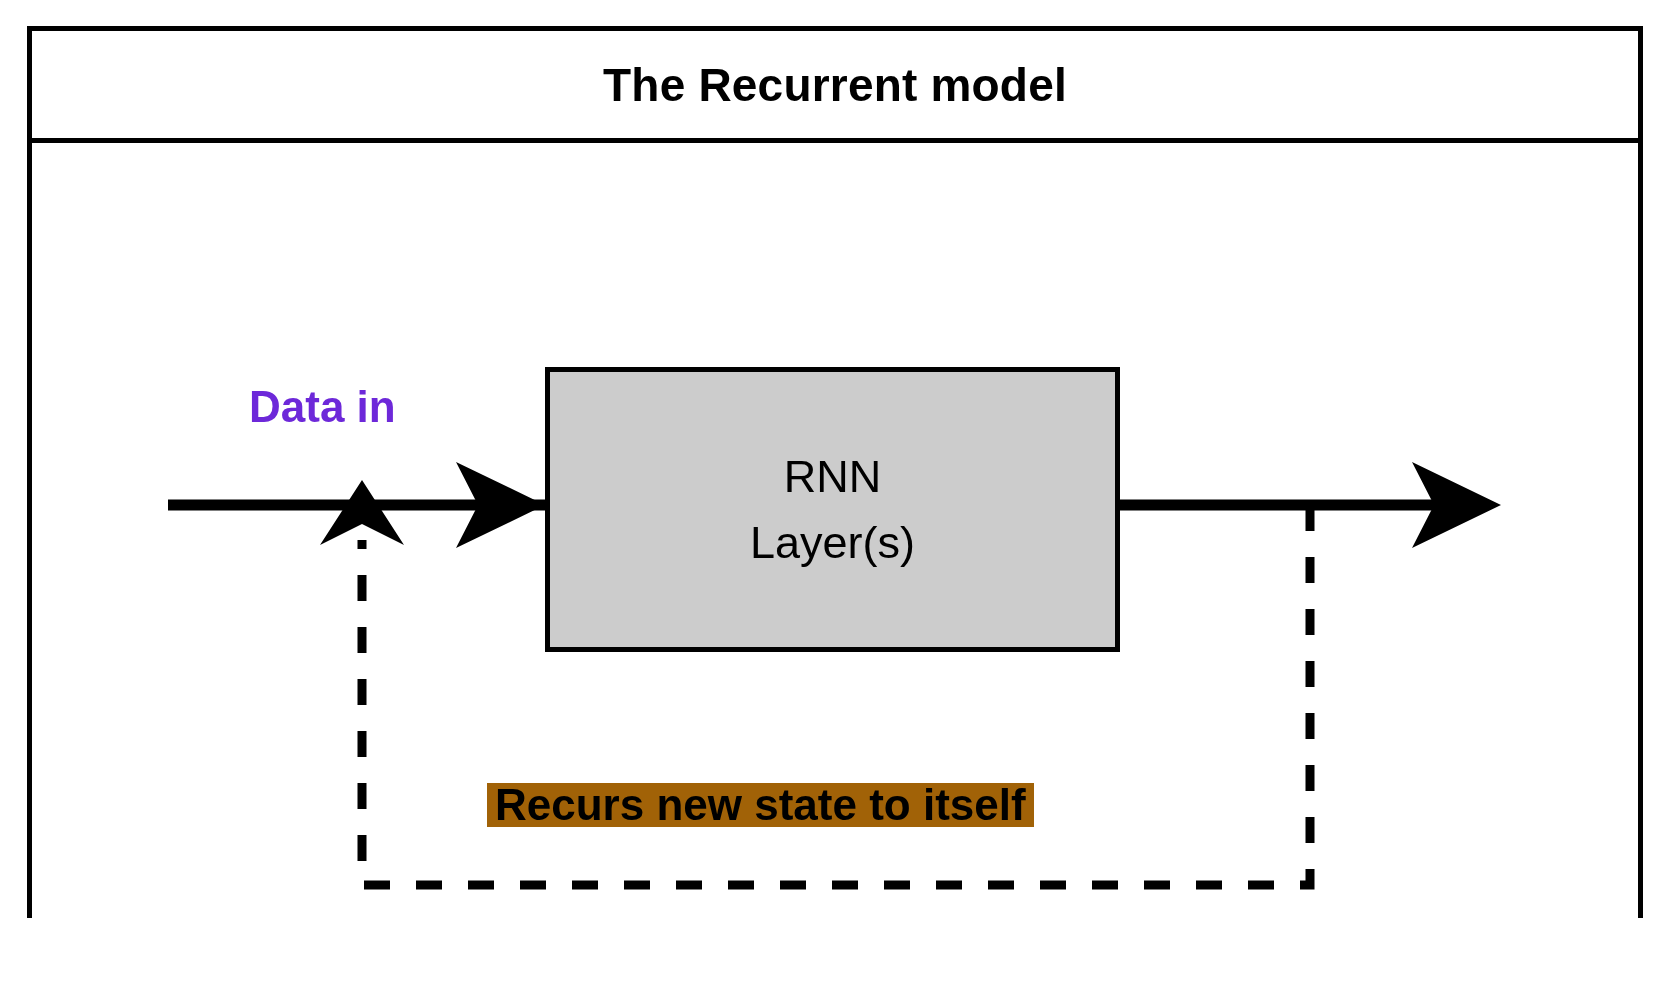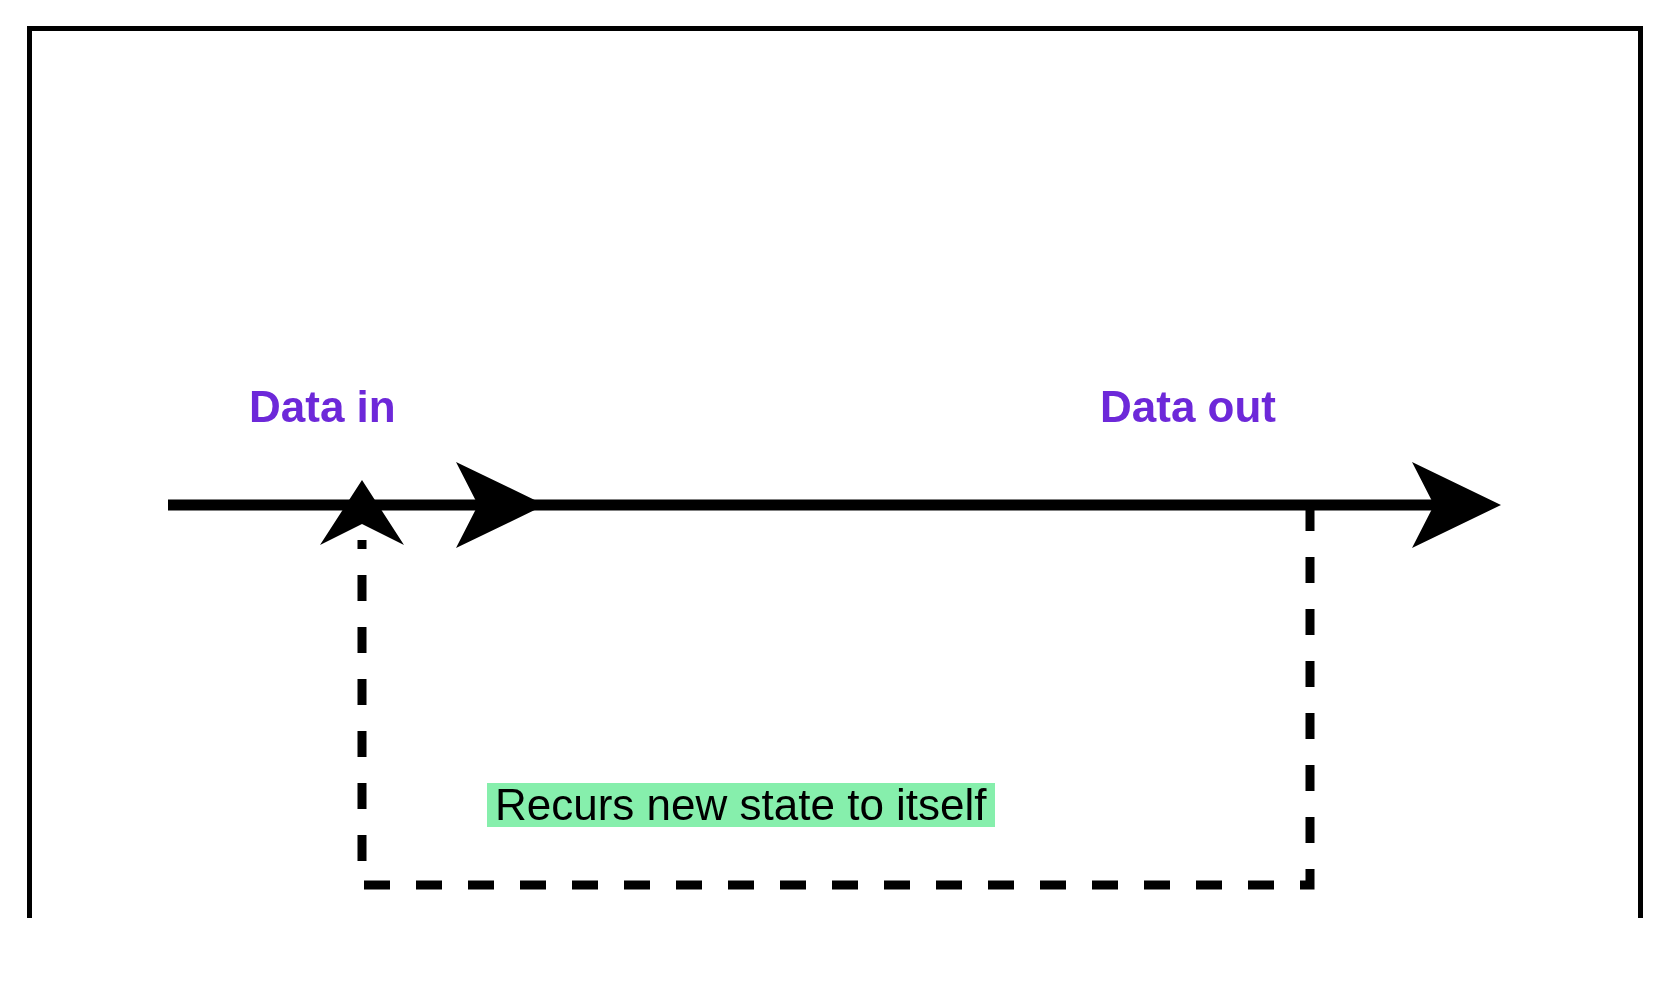--- a/index.html
+++ b/index.html
@@ -98,49 +98,55 @@
     white-space: nowrap;
     line-height: 1;
   }
   .label-data-in  { left: 249px;  top: 385px; }
   .label-data-out { left: 1100px; top: 385px; }
   .recur-caption {
     position: absolute;
     left: 487px;
     top: 783px;
     font-size: 44px;
-    font-weight: normal;
+    font-weight: bold;
     color: #000000;
     white-space: nowrap;
     line-height: 1;
-    background: #86efac;
+    background: #a16207;
     padding: 0 8px;
   }
 </style>
 </head>
 <body>
 
 <div id="figure-root">
 
   <div class="panel">
+    <div class="panel-title-bar">
+      <div class="panel-title">The Recurrent model</div>
+    </div>
     <div class="panel-body"></div>
   </div>
 
   <svg class="diagram-svg" viewBox="0 0 1672 1008">
 
     <line x1="168" y1="505" x2="1120" y2="505" stroke="#000000" stroke-width="11"></line>
     <polygon points="456,462 545,505 456,548 478,505" fill="#000000"></polygon>
 
     <line x1="1120" y1="505" x2="1450" y2="505" stroke="#000000" stroke-width="11"></line>
     <polygon points="1412,462 1501,505 1412,548 1434,505" fill="#000000"></polygon>
 
     <path d="M 1310 505 L 1310 885 L 362 885 L 362 540" fill="none" stroke="#000000" stroke-width="9" stroke-dasharray="26 26"></path>
     <polygon points="320,545 362,480 404,545 362,524" fill="#000000"></polygon>
   </svg>
 
+  <div class="rnn-block">
+    <div class="rnn-line">RNN</div>
+    <div class="rnn-line">Layer(s)</div>
+  </div>
 
   <div class="flow-label label-data-in">Data in</div>
 
-  <div class="flow-label label-data-out">Data out</div>
 
   <div class="recur-caption">Recurs new state to itself</div>
 
 </div>
 
 </body></html>

